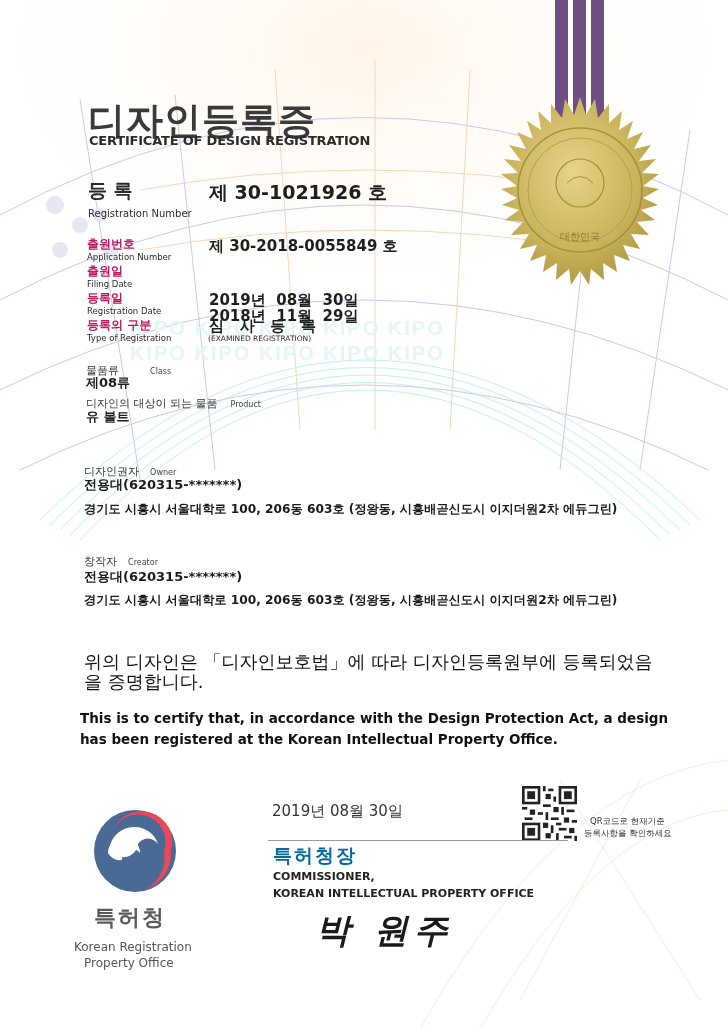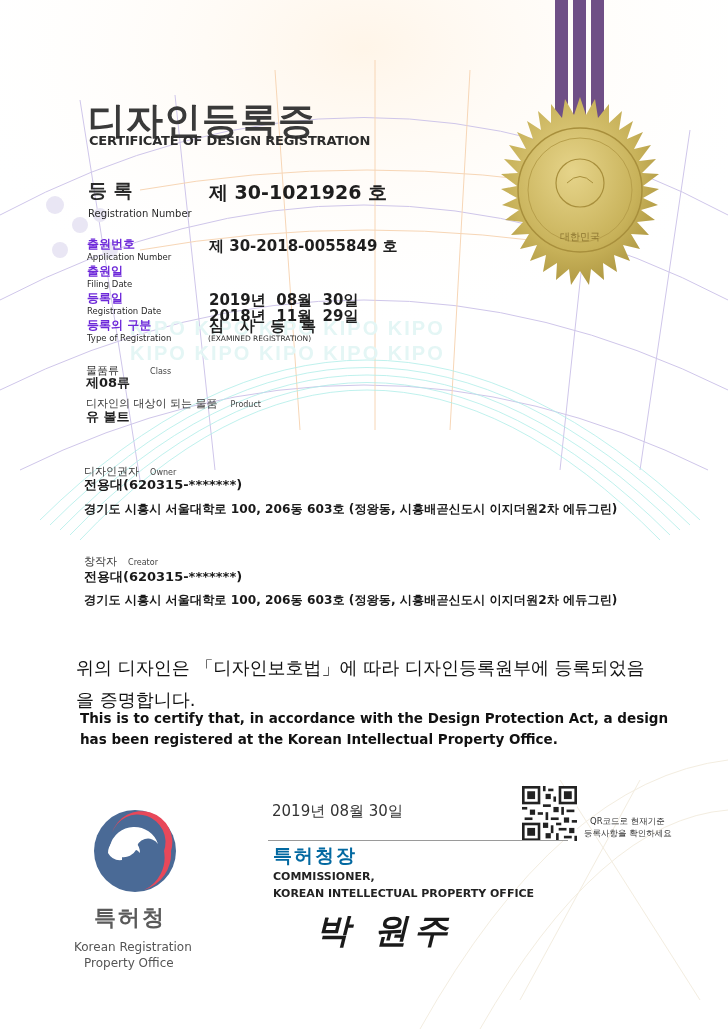--- a/index.html
+++ b/index.html
@@ -6,29 +6,29 @@
     body {
       width: 728px; height: 1029px; position: relative; overflow: hidden;
       background: #ffffff;
       font-family: "DejaVu Sans", "Liberation Sans", sans-serif;
       color: #1e1e1e;
     }
     .bg { position: absolute; left: 0; top: 0; width: 728px; height: 1029px; z-index: 0; }
     .abs { position: absolute; z-index: 2; }
     .title-ko { left: 88px; top: 96px; font-size: 37px; font-weight: bold; color: #3a3a3a; letter-spacing: 1px; }
     .title-en { left: 89px; top: 133px; font-size: 13px; font-weight: bold; color: #2c2c2c; letter-spacing: -0.2px; }
-    .lbl-ko { font-size: 12px; font-weight: bold; color: #6d28d9; text-align: center; }
+    .lbl-ko { font-size: 12px; font-weight: bold; color: #be185d; text-align: center; }
     .lbl-en { font-size: 8.5px; color: #2a2a2a; }
     .lbl-big { font-size: 19px; font-weight: bold; color: #2a2a2a; }
     .val { font-size: 15px; font-weight: bold; color: #1e1e1e; }
     .val-big { font-size: 19px; font-weight: bold; color: #1e1e1e; }
     .small-ko { font-size: 11px; color: #333; }
     .small-en { font-size: 8px; color: #444; }
     .body-bold { font-size: 13px; font-weight: bold; color: #1a1a1a; }
-    .cert-ko { left: 76px; top: 652px; font-size: 18px; color: #111; line-height: 32px; width: 580px; }
+    .cert-ko { left: 84px; top: 652px; font-size: 18px; color: #111; line-height: 20px; width: 580px; }
     .cert-en { left: 80px; top: 708px; font-size: 13.5px; font-weight: bold; color: #111; line-height: 21px; width: 590px; }
     .rule { left: 268px; top: 840px; width: 300px; height: 1px; background: #9a9a9a; }
     .ribbon { position: absolute; top: 0; width: 13px; height: 118px; background: #6f4f86; z-index: 2; }
   </style>
 </head>
 <body>
 
 <svg class="bg" viewBox="0 0 728 1029">
   <defs>
     <radialGradient id="warm" cx="0.5" cy="0.1" r="0.6">

